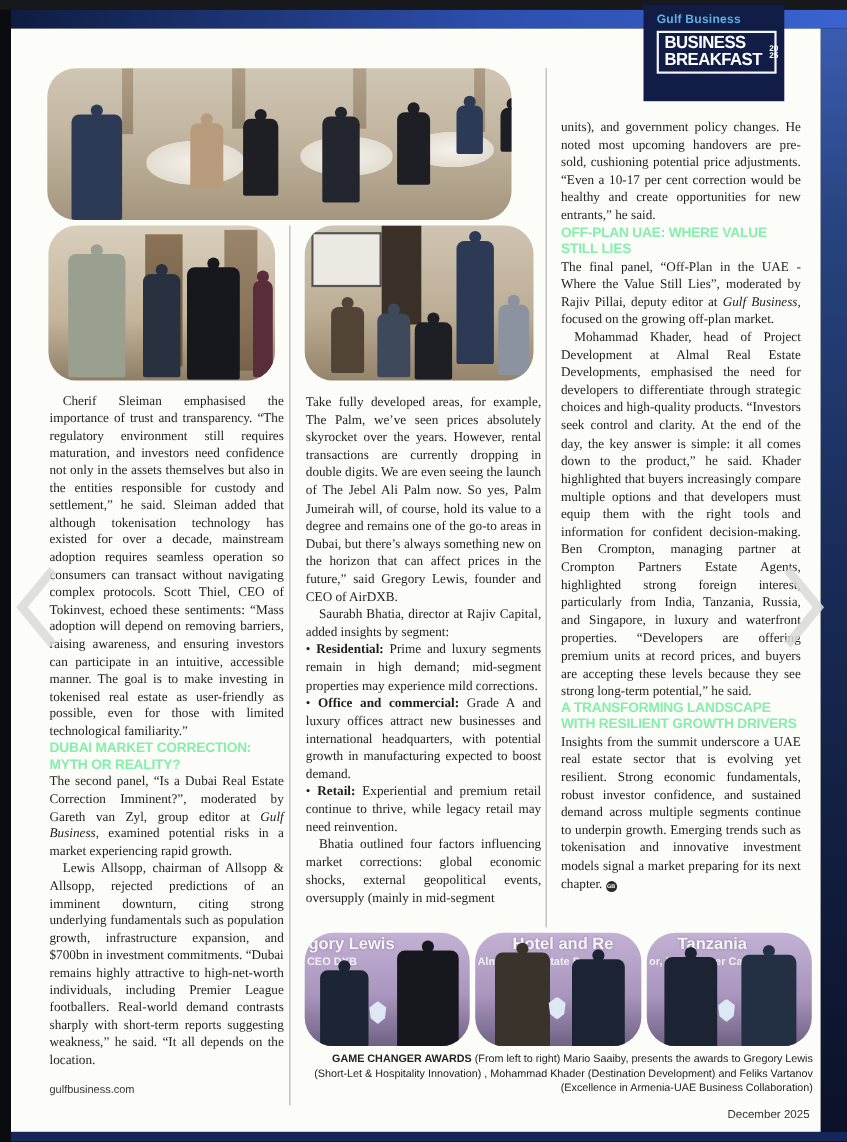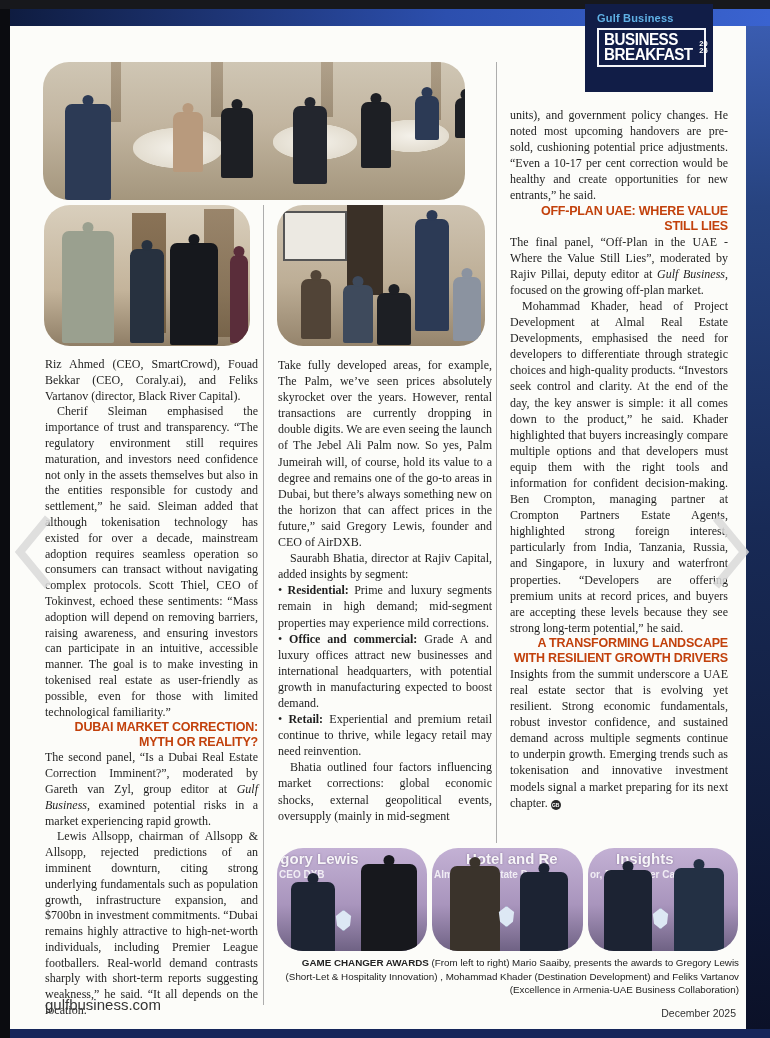--- a/index.html
+++ b/index.html
@@ -40,33 +40,33 @@
   .ovl2{position:absolute;left:2px;top:21px;font-family:"Liberation Sans",sans-serif;font-weight:bold;
         color:rgba(255,255,255,.8);font-size:10px;white-space:nowrap;}
   .trophy{position:absolute;width:15px;height:19px;background:#dde8f4;border:1px solid #9fb4cc;
           clip-path:polygon(50% 0,95% 28%,88% 75%,50% 100%,12% 75%,5% 28%);}
   
   .vrule{position:absolute;width:1px;background:#adadad;}
   
   .col{position:absolute;color:#1e1e1e;font-size:12px;line-height:16.1px;text-align:justify;}
   .col p{margin:0;}
   .col .ind{text-indent:12px;}
-  .head{font-family:"Liberation Sans",sans-serif;font-weight:bold;color:#c2410c;
-        font-size:12.5px;line-height:15px;letter-spacing:-.2px;margin:9px 0 3px 0;text-align:right;}
+  .head{font-family:"Liberation Sans",sans-serif;font-weight:bold;color:#86efac;
+        font-size:12.5px;line-height:15px;letter-spacing:-.2px;margin:9px 0 3px 0;text-align:left;}
   .bullet b{font-family:inherit;}
   .ital{font-style:italic;}
   .endmark{display:inline-block;width:10px;height:10px;border-radius:50%;background:#2a2a2a;color:#fff;
            font-family:"Liberation Sans",sans-serif;font-weight:bold;font-size:5px;line-height:10px;
            text-align:center;vertical-align:baseline;}
   
   .caption{position:absolute;left:277px;top:956px;width:462px;font-family:"Liberation Sans",sans-serif;
            font-size:9.8px;line-height:13.5px;color:#222;text-align:right;}
   .caption b{font-weight:bold;}
   .footer-site{position:absolute;left:45px;top:986px;font-family:"Liberation Sans",sans-serif;
-               font-size:15px;color:#333;margin-top:10px;}
+               font-size:10px;color:#333;}
   .footer-right{position:absolute;right:34px;top:1007px;font-family:"Liberation Sans",sans-serif;
                 font-size:10.5px;color:#333;display:flex;gap:24px;flex-direction:column;}
   
   .nav{position:absolute;width:46px;height:80px;background:transparent;border:none;padding:0;cursor:pointer;z-index:9;}
   .nav svg{display:block;}
   .nav.prev{left:12px;top:512px;}
   .nav.next{left:706px;top:512px;}
 </style>
 </head>
 <body>
@@ -129,21 +129,20 @@
     <div class="fig" style="left:24px;top:74px;width:30px;height:60px;background:#514437;"></div>
     <div class="fig" style="left:66px;top:80px;width:30px;height:58px;background:#3e4a5c;"></div>
     <div class="fig" style="left:100px;top:88px;width:34px;height:52px;background:#1d1f24;"></div>
     <div class="fig" style="left:176px;top:72px;width:28px;height:64px;background:#8b93a0;"></div>
   </div>
 
   <div class="vrule" style="left:263px;top:205px;height:800px;"></div>
   <div class="vrule" style="left:496px;top:62px;height:781px;"></div>
 
   <div class="col" style="left:45px;top:357px;width:213px;line-height:15.8px;">
-    <p>Riz Ahmed (CEO, SmartCrowd), Fouad Bekkar (CEO, Coraly.ai), and Feliks Vartanov (director, Black River Capital).</p>
     <p class="ind">Cherif Sleiman emphasised the importance of trust and transparency. “The regulatory environment still requires maturation, and investors need confidence not only in the assets themselves but also in the entities responsible for custody and settlement,” he said. Sleiman added that although tokenisation technology has existed for over a decade, mainstream adoption requires seamless operation so consumers can transact without navigating complex protocols. Scott Thiel, CEO of Tokinvest, echoed these sentiments: “Mass adoption will depend on removing barriers, raising awareness, and ensuring investors can participate in an intuitive, accessible manner. The goal is to make investing in tokenised real estate as user-friendly as possible, even for those with limited technological familiarity.”</p>
     <p class="head">DUBAI MARKET CORRECTION: MYTH OR REALITY?</p>
     <p><span>The second panel, “Is a Dubai Real Estate Correction Imminent?”, moderated by Gareth van Zyl, group editor at </span><span class="ital">Gulf Business</span><span>, examined potential risks in a market experiencing rapid growth.</span></p>
     <p class="ind">Lewis Allsopp, chairman of Allsopp &amp; Allsopp, rejected predictions of an imminent downturn, citing strong underlying fundamentals such as population growth, infrastructure expansion, and $700bn in investment commitments. “Dubai remains highly attractive to high-net-worth individuals, including Premier League footballers. Real-world demand contrasts sharply with short-term reports suggesting weakness,” he said. “It all depends on the location.</p>
   </div>
 
   <div class="col" style="left:278px;top:357px;width:214px;">
     <p>Take fully developed areas, for example, The Palm, we’ve seen prices absolutely skyrocket over the years. However, rental transactions are currently dropping in double digits. We are even seeing the launch of The Jebel Ali Palm now. So yes, Palm Jumeirah will, of course, hold its value to a degree and remains one of the go-to areas in Dubai, but there’s always something new on the horizon that can affect prices in the future,” said Gregory Lewis, founder and  CEO of AirDXB.</p>
     <p class="ind">Saurabh Bhatia, director at Rajiv Capital, added insights by segment:</p>
     <p class="bullet"><span>•</span> <b>Residential:</b><span> Prime and luxury segments remain in high demand; mid-segment properties may experience mild corrections.</span></p>
@@ -169,21 +168,21 @@
     <div class="trophy" style="left:58px;top:62px;"></div>
   </div>
   <div class="photo award" style="left:432px;top:848px;width:151px;height:103px;">
     <div class="ovl1" style="left:34px;">Hotel and Re</div>
     <div class="ovl2">Almal Real Estate D</div>
     <div class="fig" style="left:18px;top:18px;width:50px;height:86px;background:#3a332b;"></div>
     <div class="fig" style="left:88px;top:24px;width:48px;height:80px;background:#1c2333;"></div>
     <div class="trophy" style="left:66px;top:58px;"></div>
   </div>
   <div class="photo award" style="left:588px;top:848px;width:150px;height:103px;">
-    <div class="ovl1" style="left:28px;">Insights</div>
+    <div class="ovl1" style="left:28px;">Tanzania</div>
     <div class="ovl2">or, Black River Capital</div>
     <div class="fig" style="left:16px;top:22px;width:48px;height:82px;background:#1c2333;"></div>
     <div class="fig" style="left:86px;top:20px;width:50px;height:84px;background:#233044;"></div>
     <div class="trophy" style="left:64px;top:60px;"></div>
   </div>
 
   <div class="caption">
     <b>GAME CHANGER AWARDS</b><span> (From left to right) Mario Saaiby, presents the awards to Gregory Lewis (Short-Let &amp; Hospitality Innovation) , Mohammad Khader (Destination Development) and Feliks Vartanov (Excellence in Armenia-UAE Business Collaboration)</span>
   </div>
 

